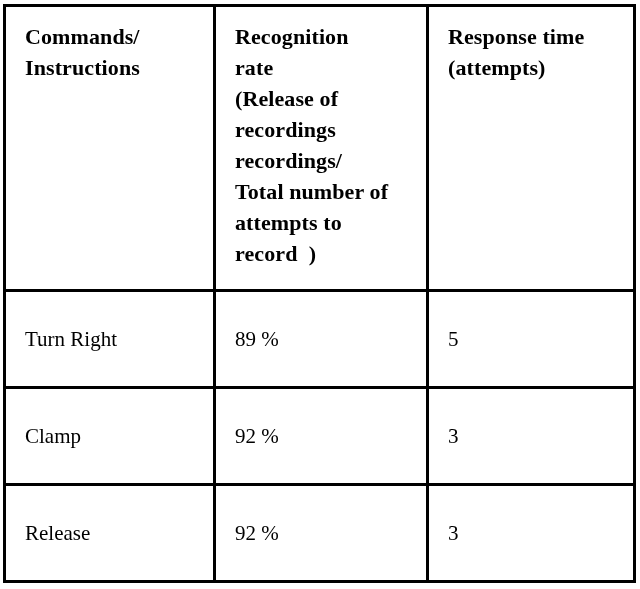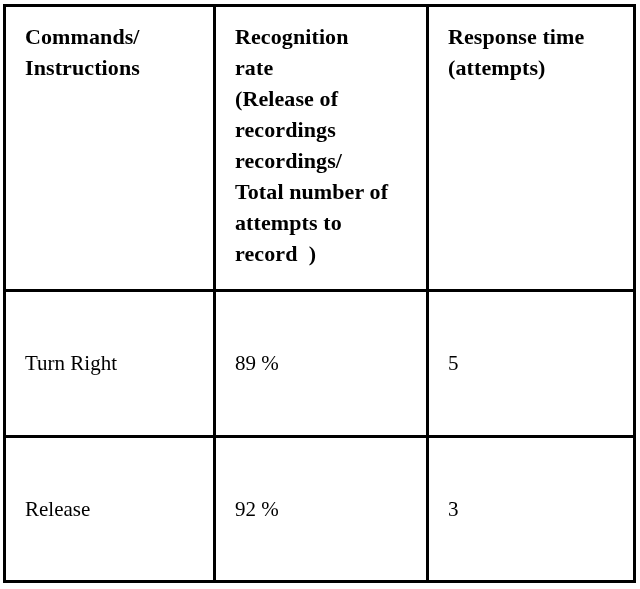--- a/index.html
+++ b/index.html
@@ -102,19 +102,24 @@
         </th>
       </tr>
     </thead>
     <tbody>
       <tr>
         <td class="body-cell">Turn Right</td>
         <td class="body-cell">89 %</td>
         <td class="body-cell">5</td>
       </tr>
       <tr>
+        <td class="body-cell">Clamp</td>
+        <td class="body-cell">92 %</td>
+        <td class="body-cell">3</td>
+      </tr>
+      <tr>
         <td class="body-cell">Release</td>
         <td class="body-cell">92 %</td>
         <td class="body-cell">3</td>
       </tr>
     </tbody>
   </table>
 </div>
 
 </body></html>

